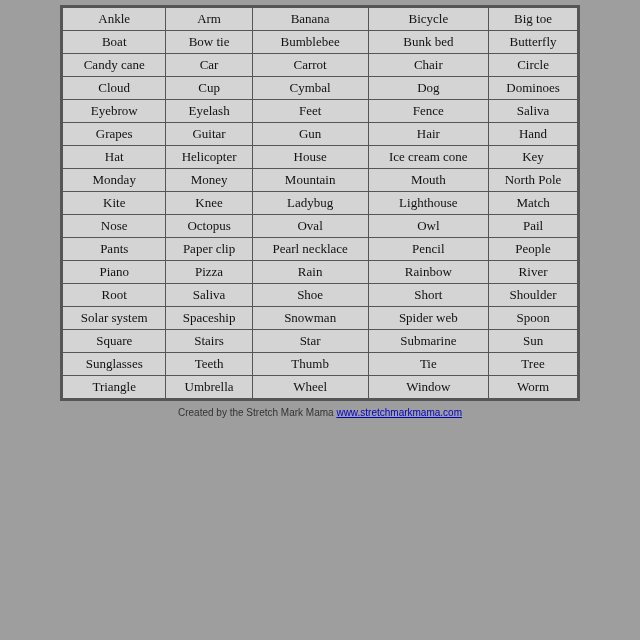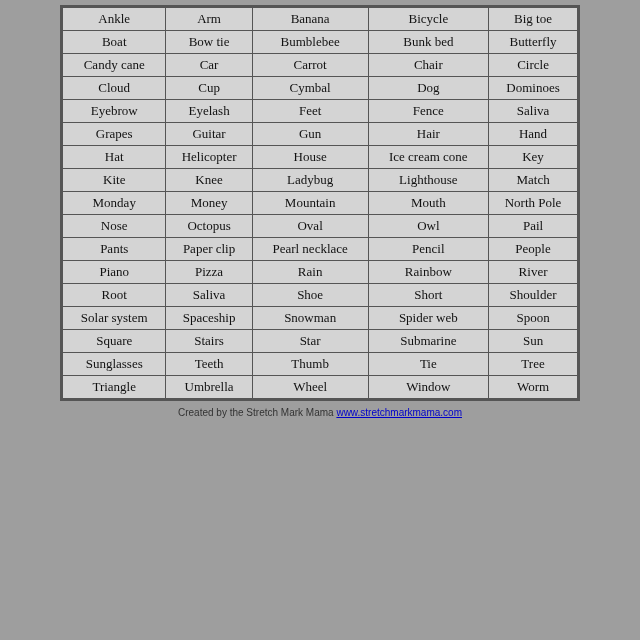--- a/index.html
+++ b/index.html
@@ -96,32 +96,32 @@
           <td>Hand</td>
         </tr>
         <tr>
           <td>Hat</td>
           <td>Helicopter</td>
           <td>House</td>
           <td>Ice cream cone</td>
           <td>Key</td>
         </tr>
         <tr>
+          <td>Monday</td>
+          <td>Money</td>
+          <td>Mountain</td>
+          <td>Mouth</td>
+          <td>North Pole</td>
+        </tr>
+        <tr>
           <td>Kite</td>
           <td>Knee</td>
           <td>Ladybug</td>
           <td>Lighthouse</td>
           <td>Match</td>
-        </tr>
-        <tr>
-          <td>Monday</td>
-          <td>Money</td>
-          <td>Mountain</td>
-          <td>Mouth</td>
-          <td>North Pole</td>
         </tr>
         <tr>
           <td>Nose</td>
           <td>Octopus</td>
           <td>Oval</td>
           <td>Owl</td>
           <td>Pail</td>
         </tr>
         <tr>
           <td>Pants</td>

